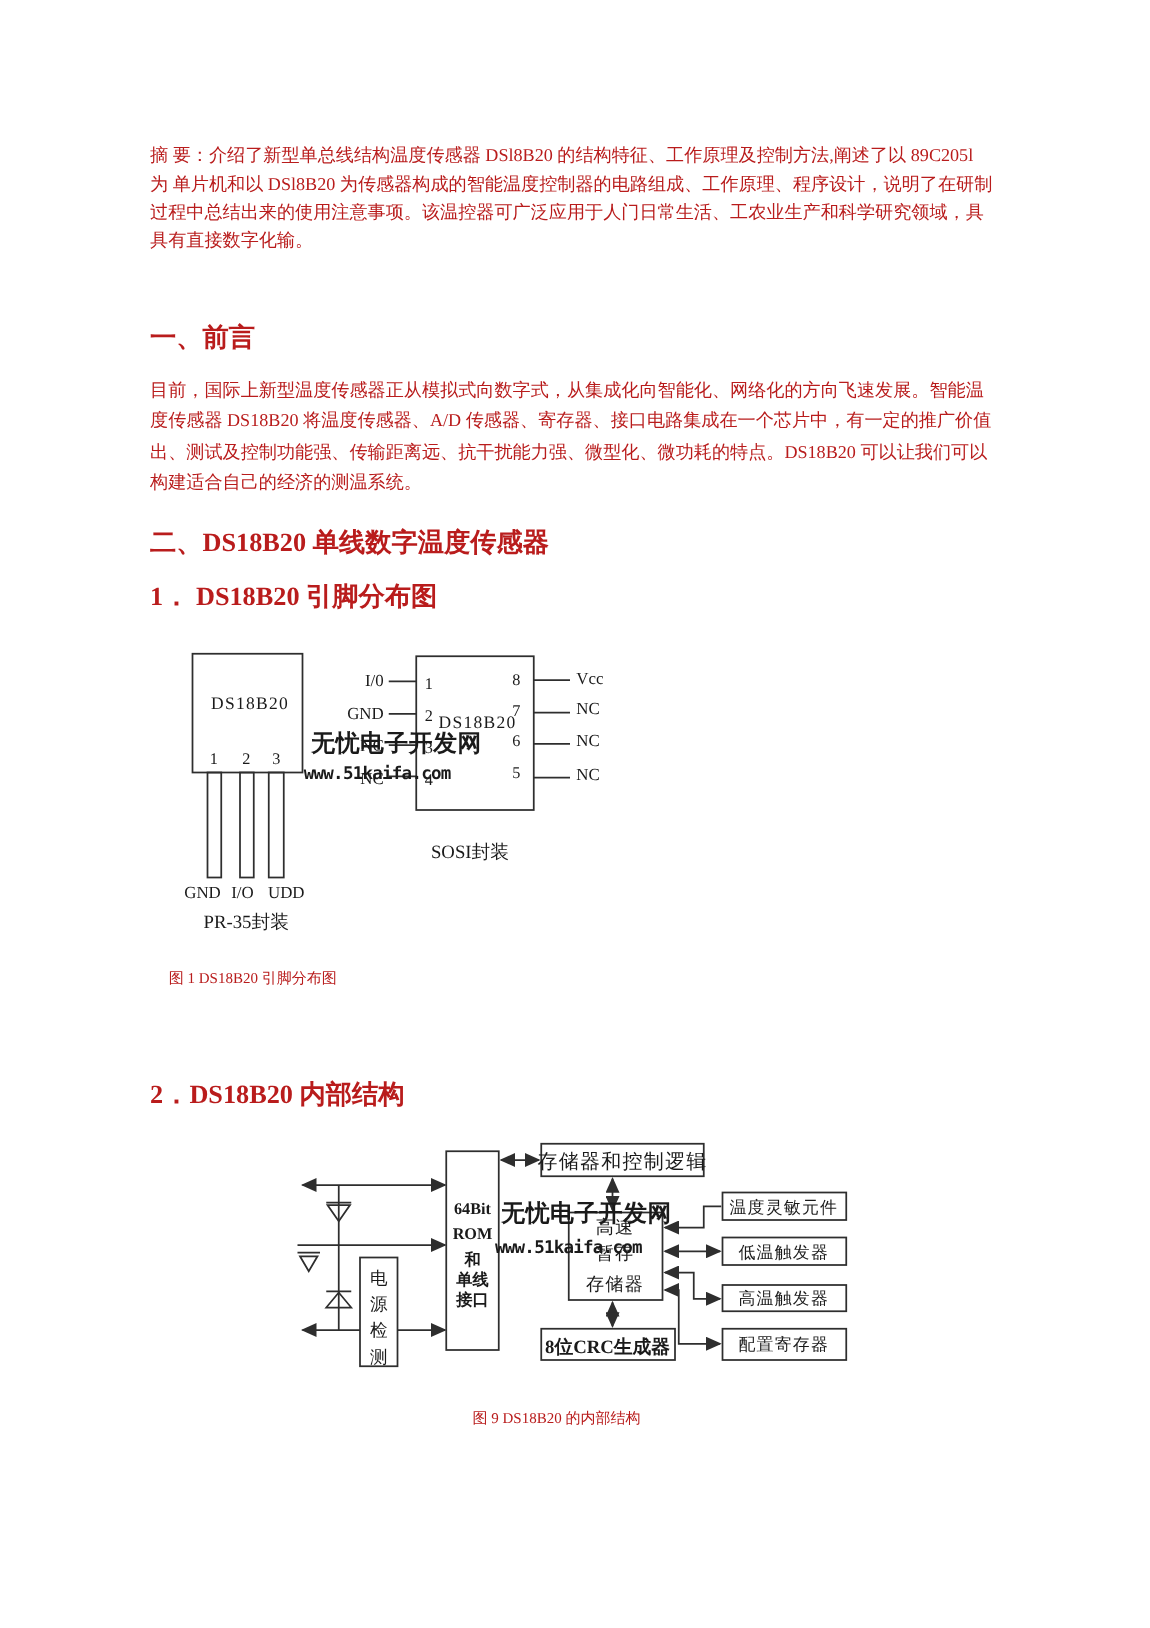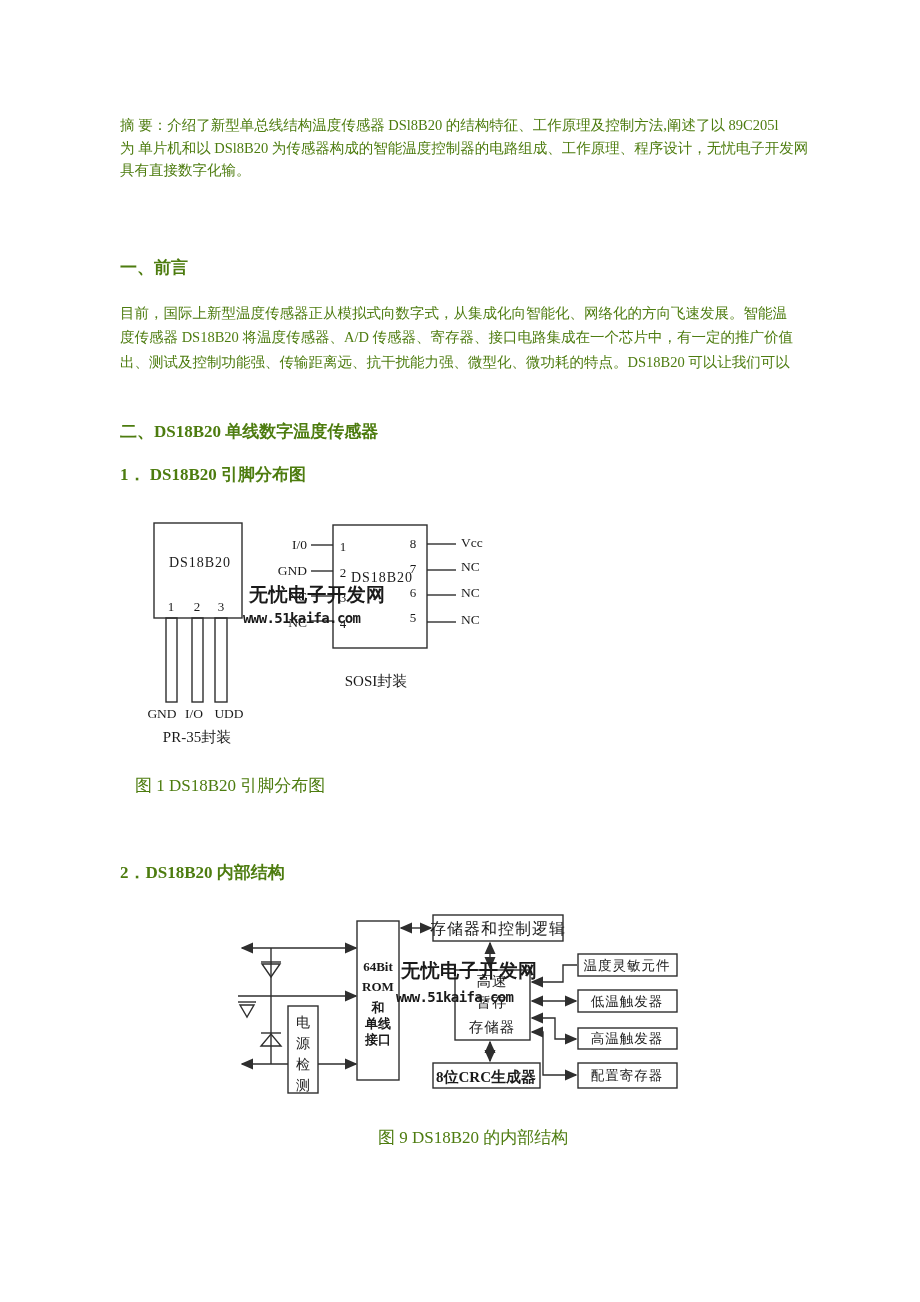--- a/index.html
+++ b/index.html
@@ -1,51 +1,53 @@
 <!DOCTYPE html>
 <html><head>
 <meta charset="utf-8">
 <style>
   html,body{margin:0;padding:0;background:#fff;}
   #page{position:relative;width:920px;height:1302px;background:#ffffff;overflow:hidden;
-        font-family:"Liberation Serif","DejaVu Serif",serif;color:#4d7c0f;}
+        font-family:"Liberation Serif","DejaVu Serif",serif;color:#b91c1c;}
   .abs{position:absolute;}
   .para{font-size:14.5px;}
   .tline{white-space:nowrap;}
-  .h{font-weight:bold;font-size:17px;white-space:nowrap;}
-  .cap{font-size:17px;white-space:nowrap;}
+  .h{font-weight:bold;font-size:21px;white-space:nowrap;}
+  .cap{font-size:12px;white-space:nowrap;}
   svg text{font-family:"Liberation Serif","DejaVu Serif",serif;fill:#1a1a1a;}
   .f13{font-size:13px;}
   .f135{font-size:13.5px;}
   .f14{font-size:14px;}
   .f145{font-size:14.5px;}
   .f15{font-size:15px;}
   .f16{font-size:16px;letter-spacing:1px;}
   .b{font-weight:bold;}
   .ls1{letter-spacing:1px;}
   .wm-cn{font-family:"Liberation Sans","DejaVu Sans",sans-serif;font-weight:bold;font-size:19px;letter-spacing:0.5px;}
   .wm-url{font-family:"DejaVu Sans Mono","Liberation Mono",monospace;font-weight:bold;font-size:14px;letter-spacing:-0.6px;}
 </style>
 </head>
 <body>
 
 <div id="page">
 
   <div class="abs para" style="left:120px;top:114px;line-height:22.7px;">
     <div class="tline">摘  要：介绍了新型单总线结构温度传感器 DSl8B20 的结构特征、工作原理及控制方法,阐述了以 89C205l</div>
-    <div class="tline">为 单片机和以 DSl8B20 为传感器构成的智能温度控制器的电路组成、工作原理、程序设计，无忧电子开发网</div>
+    <div class="tline">为 单片机和以 DSl8B20 为传感器构成的智能温度控制器的电路组成、工作原理、程序设计，说明了在研制</div>
+    <div class="tline">过程中总结出来的使用注意事项。该温控器可广泛应用于人门日常生活、工农业生产和科学研究领域，具</div>
     <div class="tline">具有直接数字化输。</div>
   </div>
 
   <div class="abs h" style="left:120px;top:256px;">一、前言</div>
 
   <div class="abs para" style="left:120px;top:301px;line-height:24.3px;">
     <div class="tline">目前，国际上新型温度传感器正从模拟式向数字式，从集成化向智能化、网络化的方向飞速发展。智能温</div>
     <div class="tline">度传感器 DS18B20 将温度传感器、A/D 传感器、寄存器、接口电路集成在一个芯片中，有一定的推广价值</div>
     <div class="tline">出、测试及控制功能强、传输距离远、抗干扰能力强、微型化、微功耗的特点。DS18B20 可以让我们可以</div>
+    <div class="tline">构建适合自己的经济的测温系统。</div>
   </div>
 
   <div class="abs h" style="left:120px;top:420px;">二、DS18B20 单线数字温度传感器</div>
   <div class="abs h" style="left:120px;top:463px;">1．  DS18B20 引脚分布图</div>
 
   <svg class="abs" style="left:130px;top:515px;" width="370" height="240" viewBox="0 0 370 240">
 
     <g stroke="#2e2e2e" stroke-width="1.4" fill="none">
       <rect x="24" y="8" width="88" height="95"></rect>
       <rect x="36" y="103" width="11" height="84"></rect>

